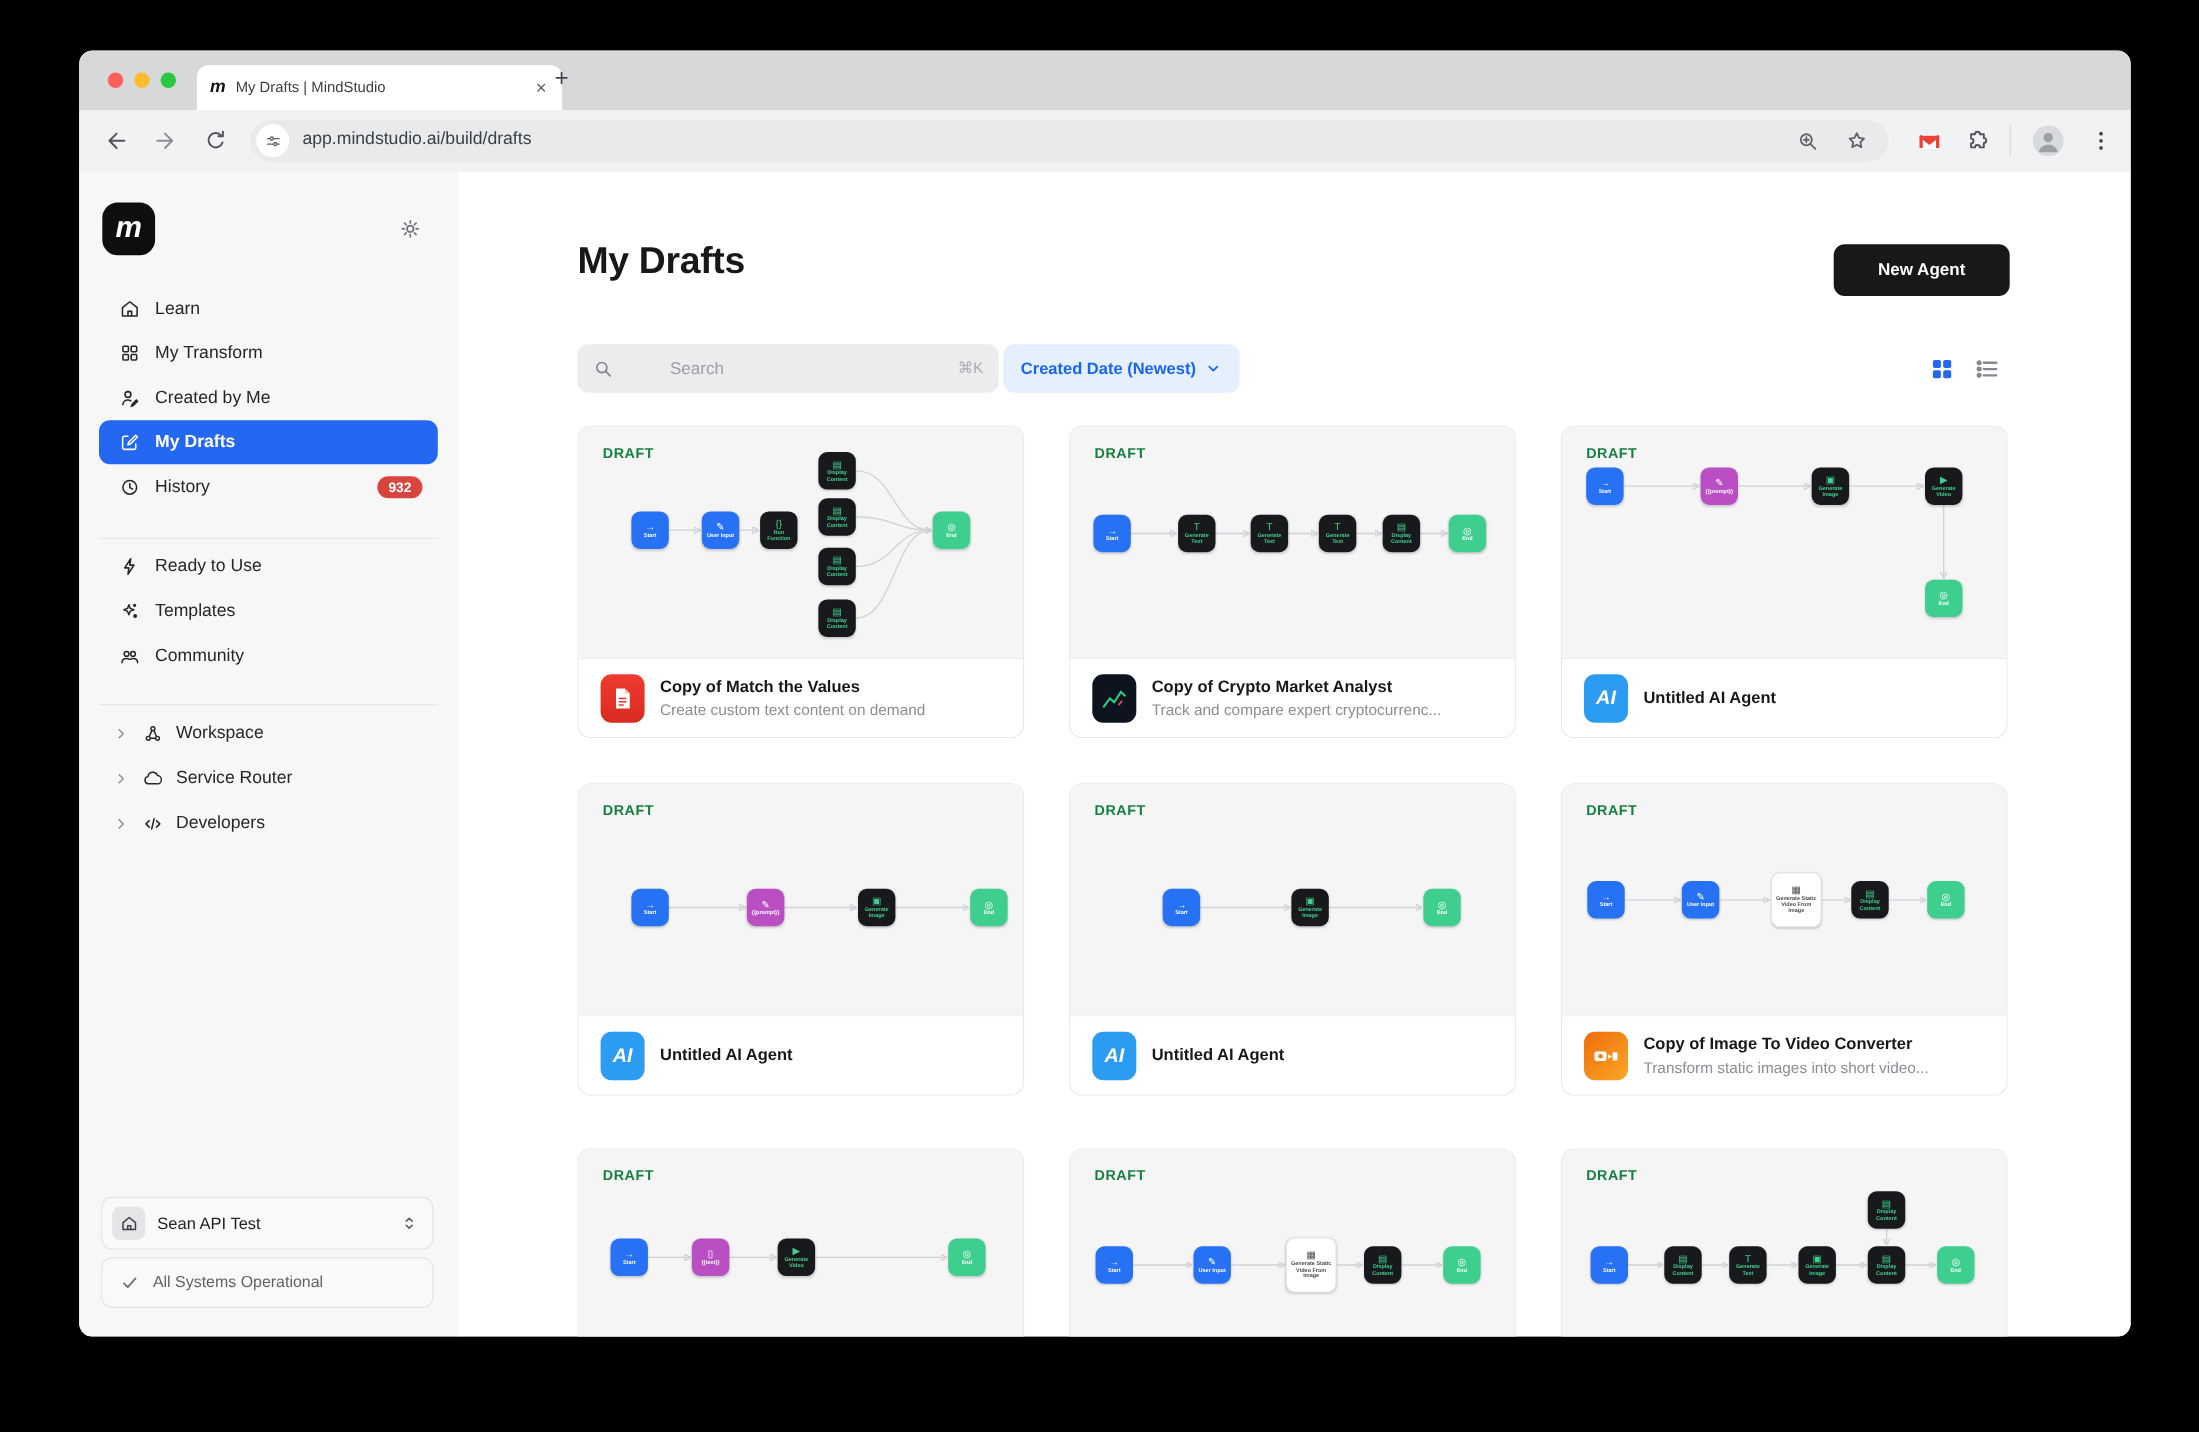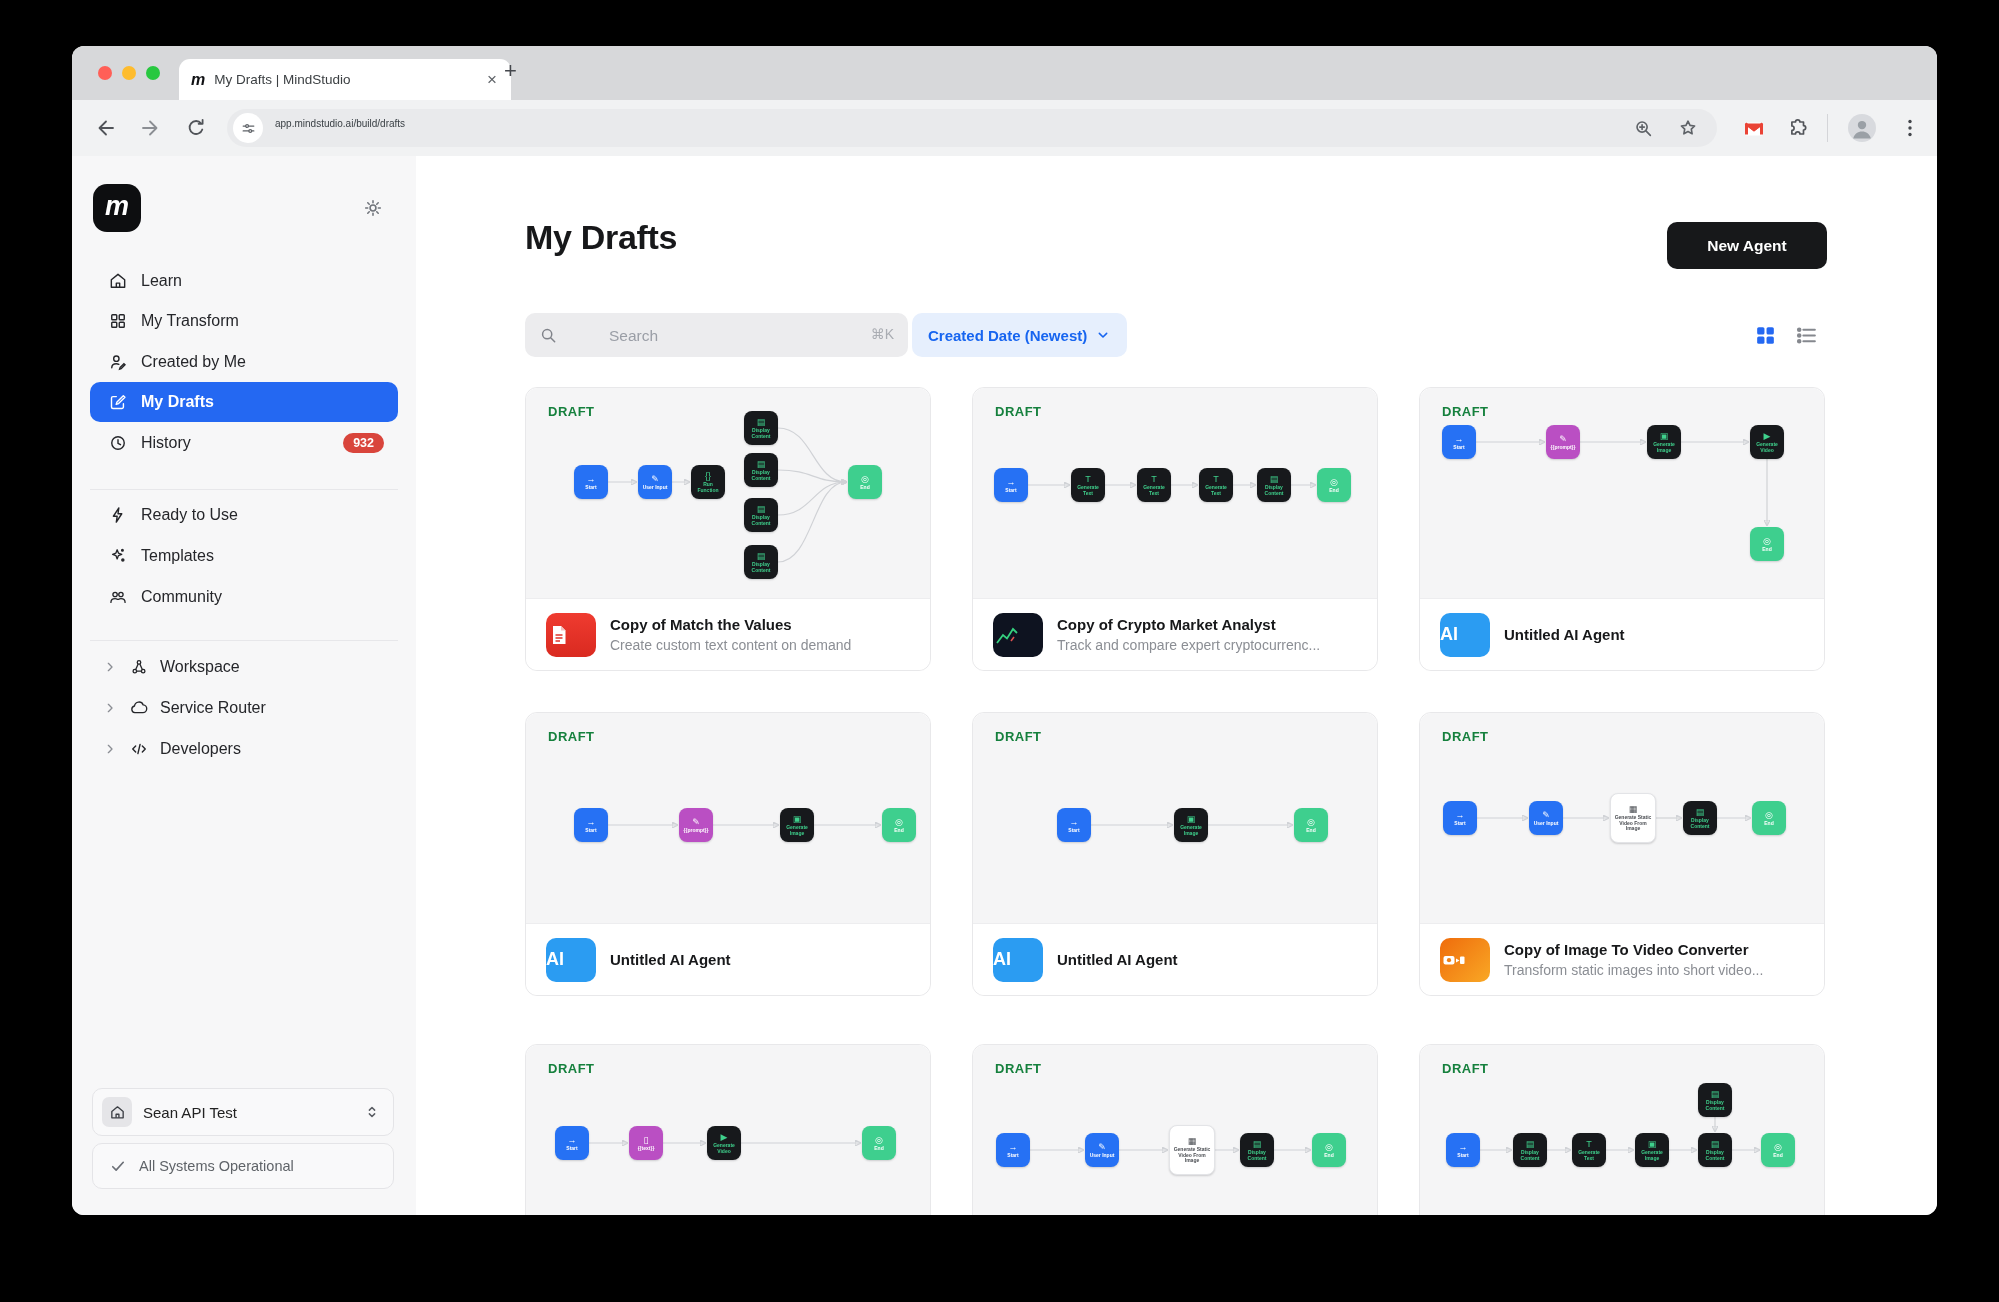--- a/index.html
+++ b/index.html
@@ -17,21 +17,21 @@
   .favicon{font-style:italic;font-weight:900;font-size:16px;color:#101114;line-height:1;}
   .newtab{position:absolute;left:432px;top:14px;font-size:22px;color:#44474c;line-height:1;}
   
   .toolbar{position:absolute;left:0;top:54px;right:0;height:56px;background:#f1f2f3;border-bottom:1px solid #e3e4e6;}
   .tb-ic{position:absolute;top:16px;width:24px;height:24px;color:#515459;}
   .tb-ic svg{width:24px;height:24px;display:block;}
   .urlpill{position:absolute;left:155px;top:9px;width:1490px;height:38px;border-radius:19px;background:#e9eaec;}
   .siteinfo{position:absolute;left:6px;top:4px;width:30px;height:30px;border-radius:50%;background:#fff;
     display:flex;align-items:center;justify-content:center;color:#5f6368;}
   .siteinfo svg{width:17px;height:17px;}
-  .url{position:absolute;left:48px;top:9px;font-size:10px;color:#3a4045;}
+  .url{position:absolute;left:48px;top:9px;font-size:16px;color:#3a4045;}
   .pill-ic{position:absolute;top:8px;width:22px;height:22px;color:#5f6368;}
   .pill-ic svg{width:22px;height:22px;}
   .sep{position:absolute;left:1755px;top:14px;width:1px;height:28px;background:#d4d5d8;}
   .avatar{position:absolute;left:1776px;top:14px;width:28px;height:28px;border-radius:50%;background:#d8dade;overflow:hidden;}
   
   .content{position:absolute;left:0;top:110px;right:0;bottom:0;}
   .sidebar{position:absolute;left:0;top:0;width:344px;bottom:0;background:#f7f7f8;border-right:1px solid #ebebed;}
   .logo{position:absolute;left:21px;top:28px;width:48px;height:48px;border-radius:14px;background:#0d0e10;
     display:flex;align-items:center;justify-content:center;}
   .logo span{color:#fff;font-style:italic;font-weight:900;font-size:27px;line-height:1;transform:translateY(-2px);}
@@ -81,21 +81,21 @@
     justify-content:center;gap:1px;box-shadow:0 1px 2px rgba(20,20,30,.18);box-sizing:border-box;}
   .node .g{font-size:9px;line-height:10px;}
   .node .l{font-size:5px;line-height:5.5px;text-align:center;font-weight:600;padding:0 1px;}
   .k-blue{background:#2671f4;color:#fff;}
   .k-dark{background:#17191c;color:#3fd08c;}
   .k-green{background:#3ecf8e;color:#fff;}
   .k-pink{background:#ba4fc3;color:#fff;}
   .k-light{background:#fff;color:#4a4d52;border:1px solid #e3e4e7;}
   .card-footer{position:absolute;left:0;right:0;bottom:0;height:72px;background:#fff;border-top:1px solid #ededef;
     border-radius:0 0 12px 12px;display:flex;align-items:center;padding:0 20px;gap:14px;box-sizing:border-box;}
-  .f-icon{width:50px;height:44px;border-radius:10px;flex:none;display:flex;align-items:center;justify-content:flex-start;overflow:hidden;}
+  .f-icon{width:40px;height:44px;border-radius:10px;flex:none;display:flex;align-items:center;justify-content:center;overflow:hidden;font-style:italic;}
   .f-icon .ic{display:none;}
   .icon-doc-red{background:linear-gradient(180deg,#ef3b30,#d92a20);}
   .icon-doc-red .v-doc{display:block;}
   .icon-chart-dark{background:#0e1320;}
   .icon-chart-dark .v-chart{display:block;}
   .icon-ai-blue{background:#2b9cf2;}
   .icon-ai-blue .v-ai{display:flex;color:#fff;font-weight:800;font-size:18px;}
   .icon-camera-orange{background:linear-gradient(135deg,#ef6c0c,#f9a825);}
   .icon-camera-orange .v-cam{display:block;}
   .f-title{font-size:15px;font-weight:700;color:#17181a;line-height:21px;}

